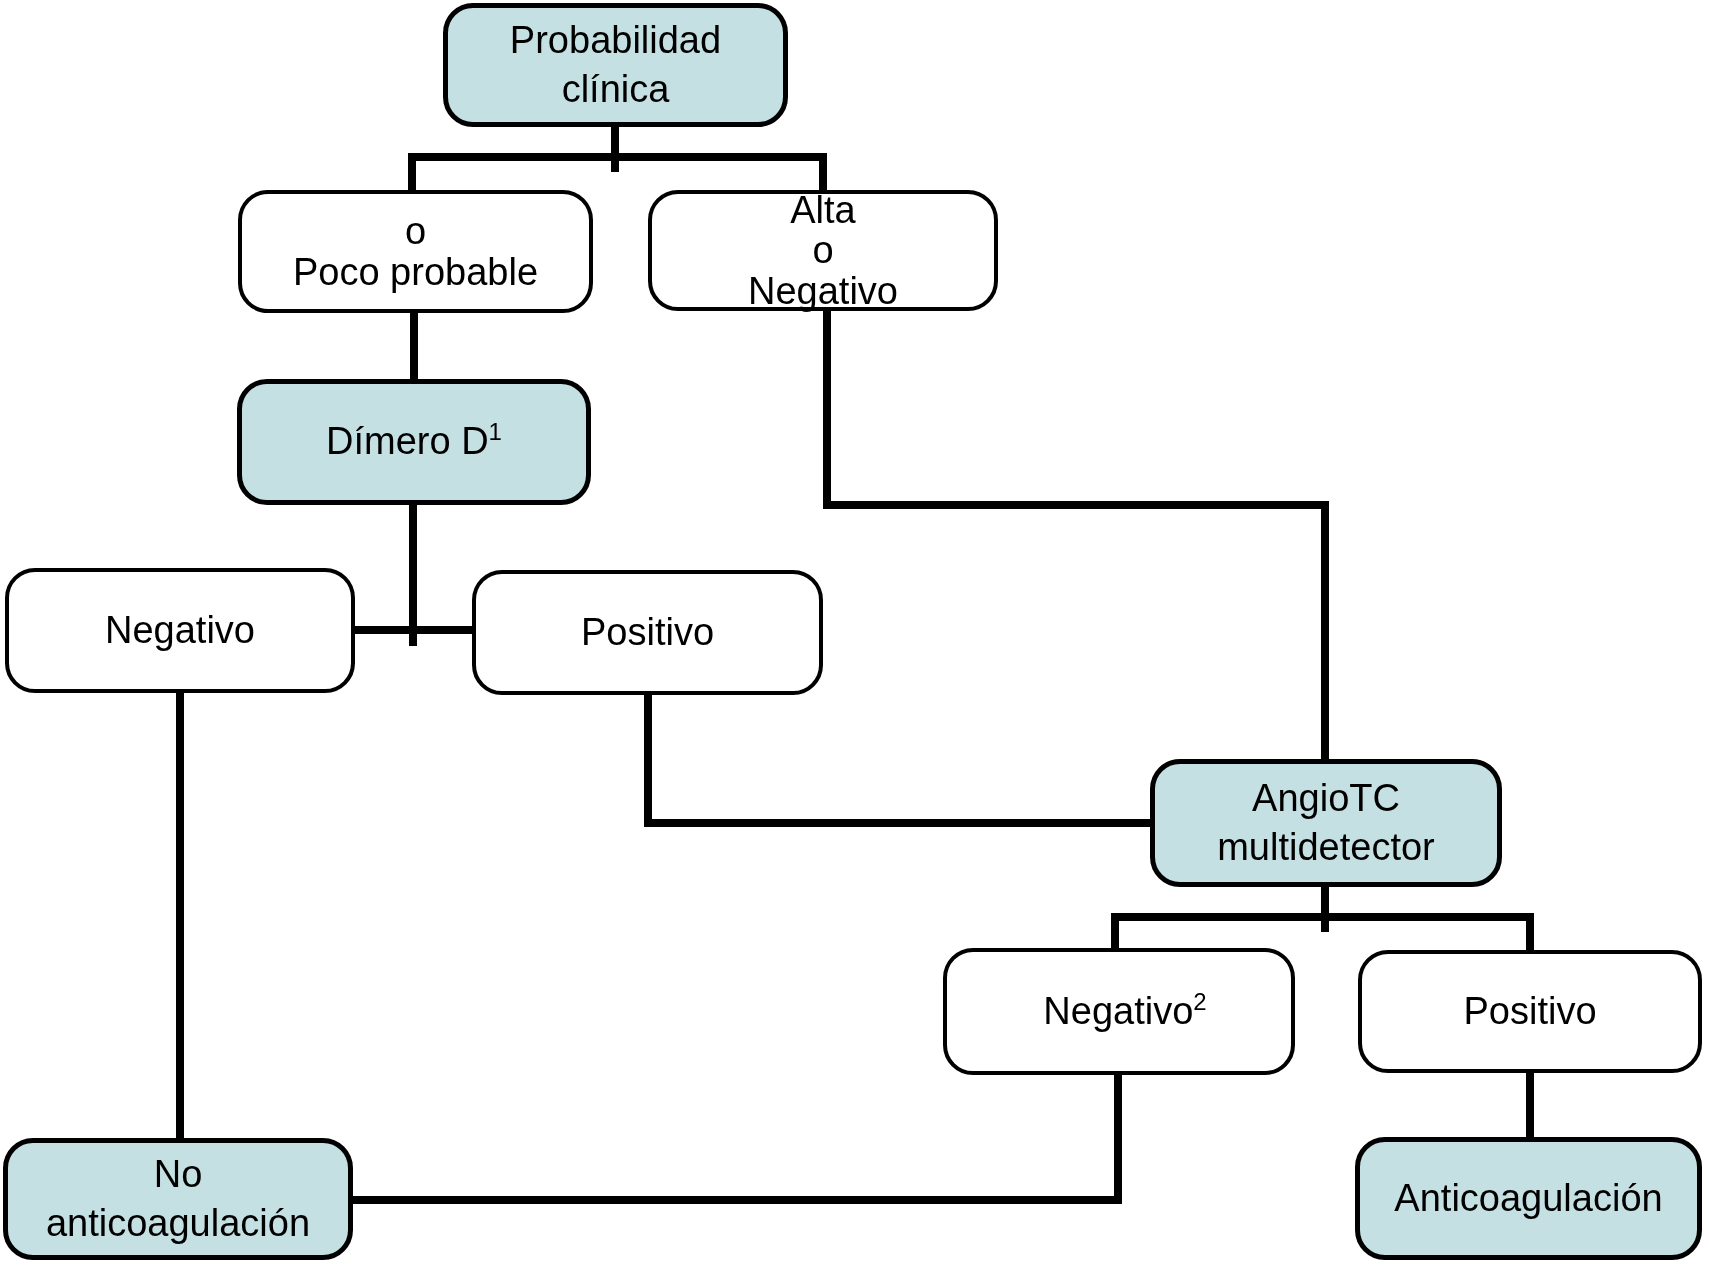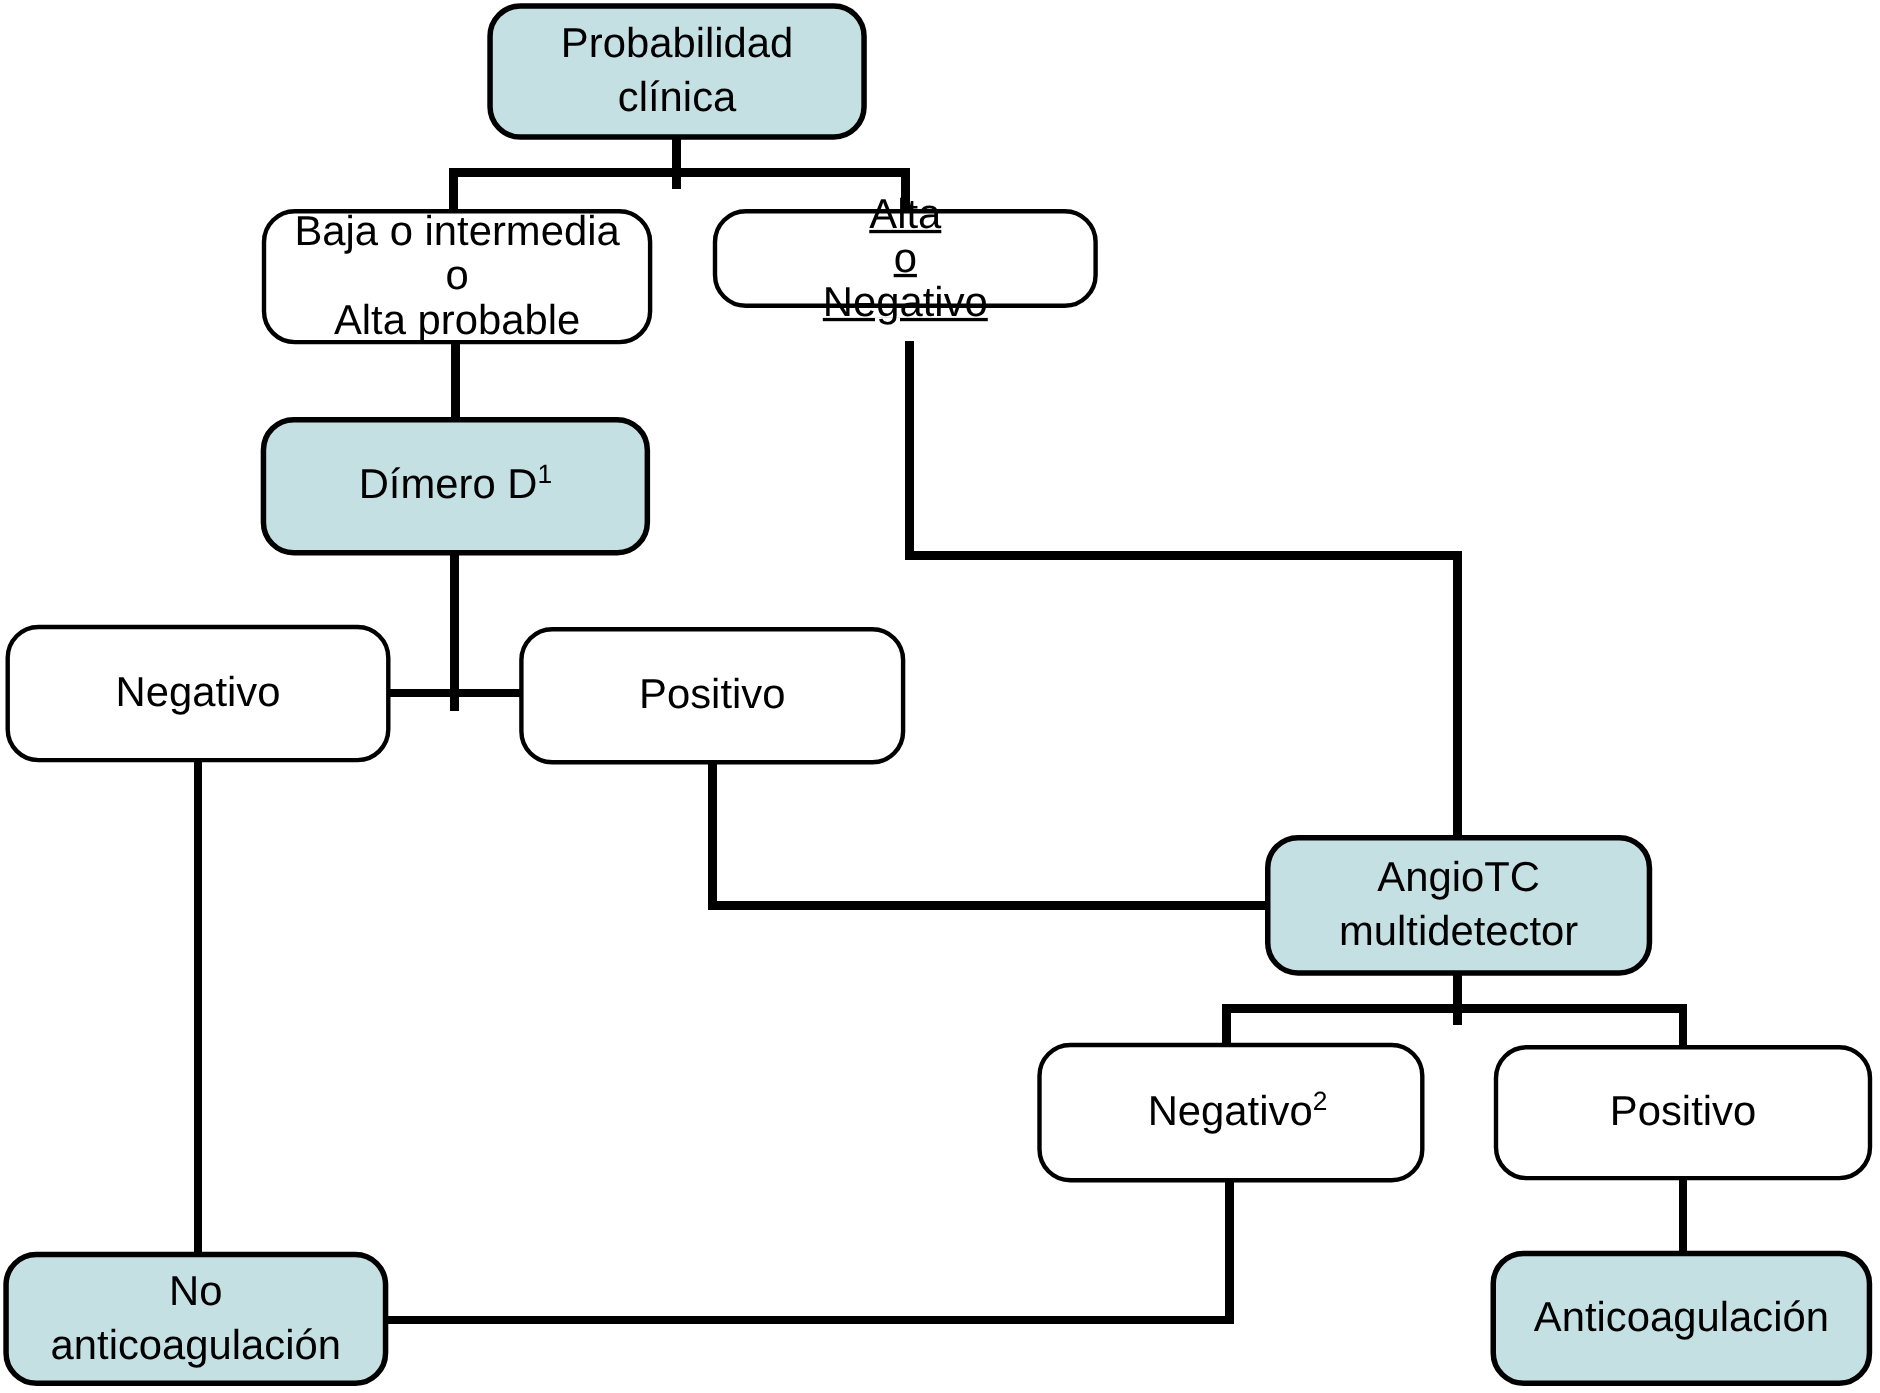--- a/index.html
+++ b/index.html
@@ -84,26 +84,25 @@
 
     <path class="edge" d="M1530 1068 V1141"></path>
   </svg>
 
   <div class="node highlight" style="left:443px; top:3px; width:345px; height:124px;">
     <span>Probabilidad</span>
     <span>clínica</span>
   </div>
 
   <div class="node tight" style="left:238px; top:190px; width:355px; height:123px;">
-    <span>Baja o intermedia</span>
     <span>o</span>
-    <span>Alta probable</span>
+    <span>Poco probable</span>
   </div>
 
-  <div class="node tight" style="left:648px; top:190px; width:350px; height:90px;text-decoration:underline;">
+  <div class="node tight" style="left:648px; top:190px; width:350px; height:121px;">
     <span>Alta</span>
     <span>o</span>
     <span>Negativo</span>
   </div>
 
   <div class="node highlight" style="left:237px; top:379px; width:354px; height:126px;justify-content:center;">
     <span><span>Dímero D</span><sup>1</sup></span>
   </div>
 
   <div class="node" style="left:5px; top:568px; width:350px; height:125px;">

